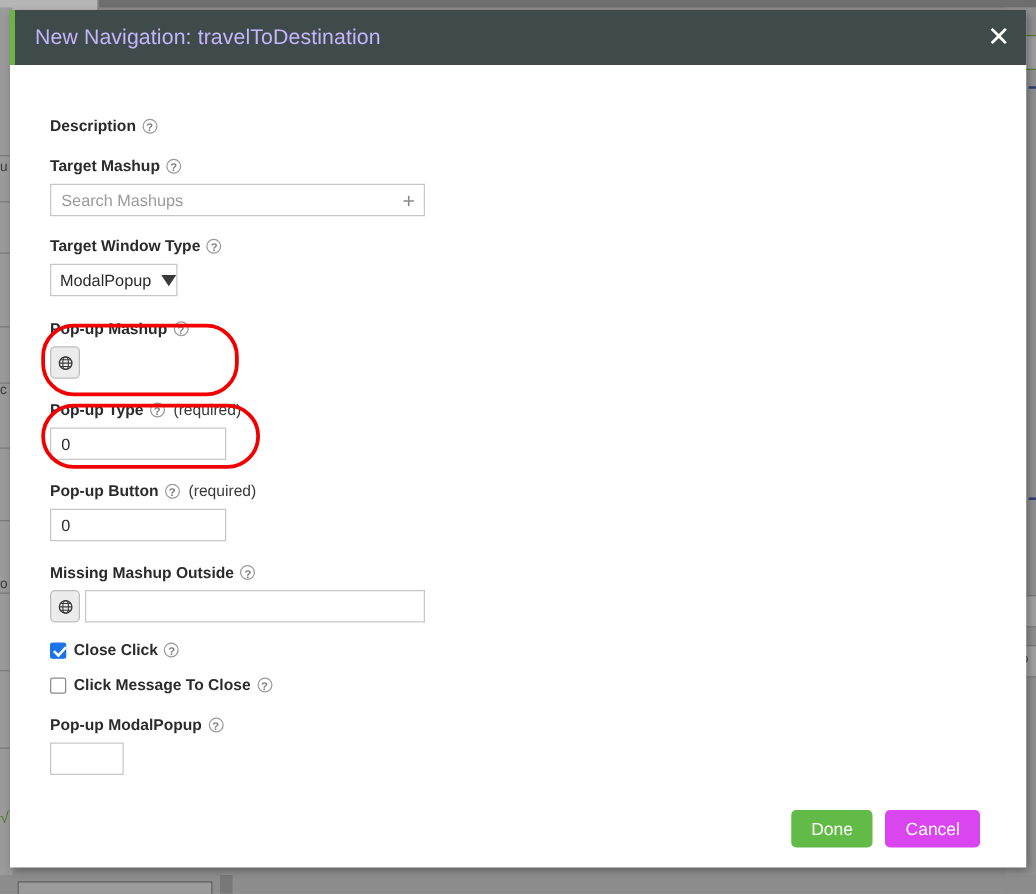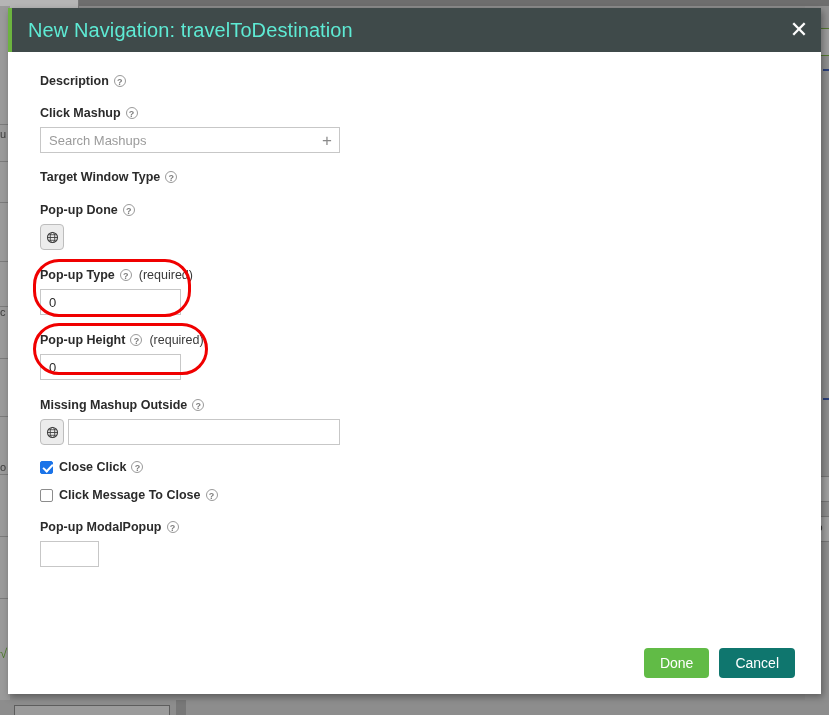--- a/index.html
+++ b/index.html
@@ -148,22 +148,22 @@
     height: 44px;
     background: #3f4a4a;
     border-left: 4px solid #6cb33f;
     display: flex;
     align-items: center;
     justify-content: space-between;
     flex: 0 0 auto;
     box-sizing: border-box;
   }
   .modal-title-text {
-    color: #5eead4;
-    font-size: 20px;
+    color: #c4b5fd;
+    font-size: 17px;
     margin-left: 16px;
     letter-spacing: 0.1px;
   }
   .close-btn {
     width: 44px;
     height: 44px;
     display: flex;
     align-items: center;
     justify-content: center;
     color: #ffffff;
@@ -174,21 +174,21 @@
     user-select: none;
   }
 
   .modal-body {
     flex: 1 1 auto;
     padding: 22px 28px 0 32px;
     position: relative;
     overflow: hidden;
   }
 
-  .field { margin-bottom: 2px; }
+  .field { margin-bottom: 2px; margin-top: 20px; }
 
   .flabel {
     font-size: 12.5px;
     font-weight: bold;
     color: #2b2b2b;
     display: flex;
     align-items: center;
     gap: 5px;
     margin-bottom: 7px;
     line-height: 14px;
@@ -359,36 +359,36 @@
     align-items: center;
     gap: 5px;
   }
 
   .modal-footer {
     flex: 0 0 auto;
     height: 62px;
     display: flex;
     align-items: center;
     justify-content: flex-end;
-    padding-right: 26px;
+    padding-right: 37px;
     gap: 10px;
     box-sizing: border-box;
   }
   .btn {
     border: none;
     border-radius: 4px;
     font-family: "Liberation Sans", sans-serif;
     font-size: 14px;
     color: #ffffff;
     padding: 0 16px;
     height: 30px;
     cursor: pointer;
   }
   .btn-done { background: #61bb46; }
-  .btn-cancel { background: #0f766e; }
+  .btn-cancel { background: #d946ef; }
 
   
   .annot {
     position: absolute;
     border: 3px solid #f00000;
     border-radius: 26px;
     pointer-events: none;
     box-sizing: border-box;
   }
   #annot-window-type { left: 25px;  top: 207px; width: 158px; height: 58px; }
@@ -446,39 +446,43 @@
 
     <div class="field">
       <div class="flabel">
         <span>Description</span>
         <span class="help-icon">?</span>
       </div>
     </div>
 
     <div class="field" style="margin-top:18px">
       <div class="flabel">
-        <span>Click Mashup</span>
+        <span>Target Mashup</span>
         <span class="help-icon">?</span>
       </div>
       <div class="search-wrap">
         <input type="text" placeholder="Search Mashups" style="">
         <span class="plus-icon">+</span>
       </div>
     </div>
 
     <div class="field" style="margin-top:17px">
       <div class="flabel">
         <span>Target Window Type</span>
         <span class="help-icon">?</span>
       </div>
+      <div class="select-box" style="width:102px">
+        <span>ModalPopup</span>
+        <span class="caret"></span>
+      </div>
     </div>
 
     <div class="field" style="margin-top:19px">
       <div class="flabel">
-        <span>Pop-up Done</span>
+        <span>Pop-up Mashup</span>
         <span class="help-icon">?</span>
       </div>
       <div class="localized-row">
         <span class="globe-btn">
           <svg width="13" height="13" viewBox="0 0 16 16">
             <circle cx="8" cy="8" r="6.2" fill="none" stroke="#3b3b3b" stroke-width="1.3"></circle>
             <ellipse cx="8" cy="8" rx="2.8" ry="6.2" fill="none" stroke="#3b3b3b" stroke-width="1.1"></ellipse>
             <line x1="1.8" y1="8" x2="14.2" y2="8" stroke="#3b3b3b" stroke-width="1.1"></line>
             <line x1="3.1" y1="4.6" x2="12.9" y2="4.6" stroke="#3b3b3b" stroke-width="1"></line>
             <line x1="3.1" y1="11.4" x2="12.9" y2="11.4" stroke="#3b3b3b" stroke-width="1"></line>
@@ -491,21 +495,21 @@
       <div class="flabel">
         <span>Pop-up Type</span>
         <span class="help-icon">?</span>
         <span class="req">(required)</span>
       </div>
       <input class="num" type="text" value="0" style="">
     </div>
 
     <div class="field" style="margin-top:18px">
       <div class="flabel">
-        <span>Pop-up Height</span>
+        <span>Pop-up Button</span>
         <span class="help-icon">?</span>
         <span class="req">(required)</span>
       </div>
       <input class="num" type="text" value="0" style="">
     </div>
 
     <div class="field" style="margin-top:18px">
       <div class="flabel">
         <span>Missing Mashup Outside</span>
         <span class="help-icon">?</span>

